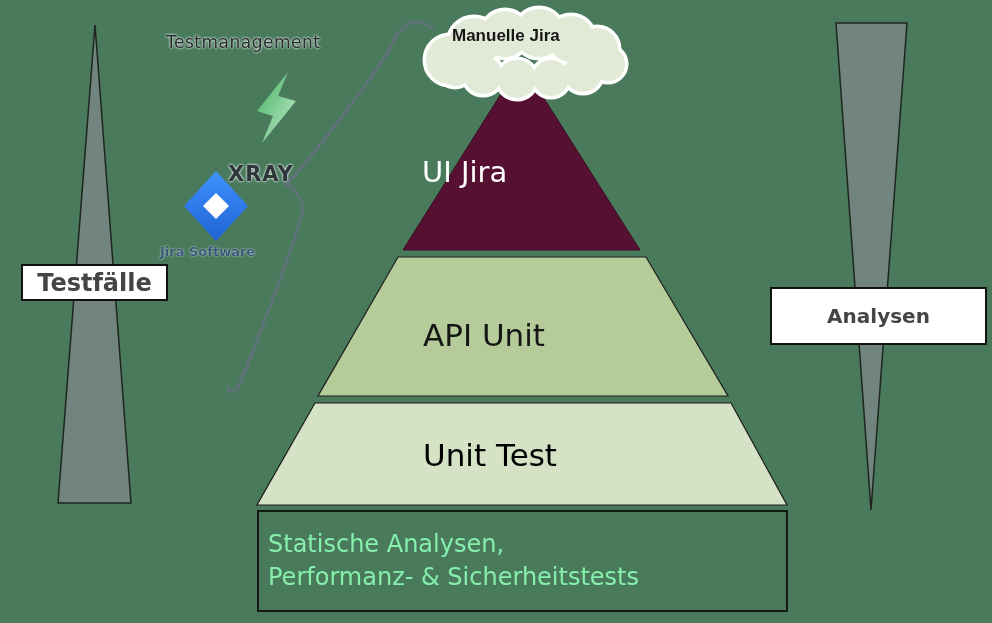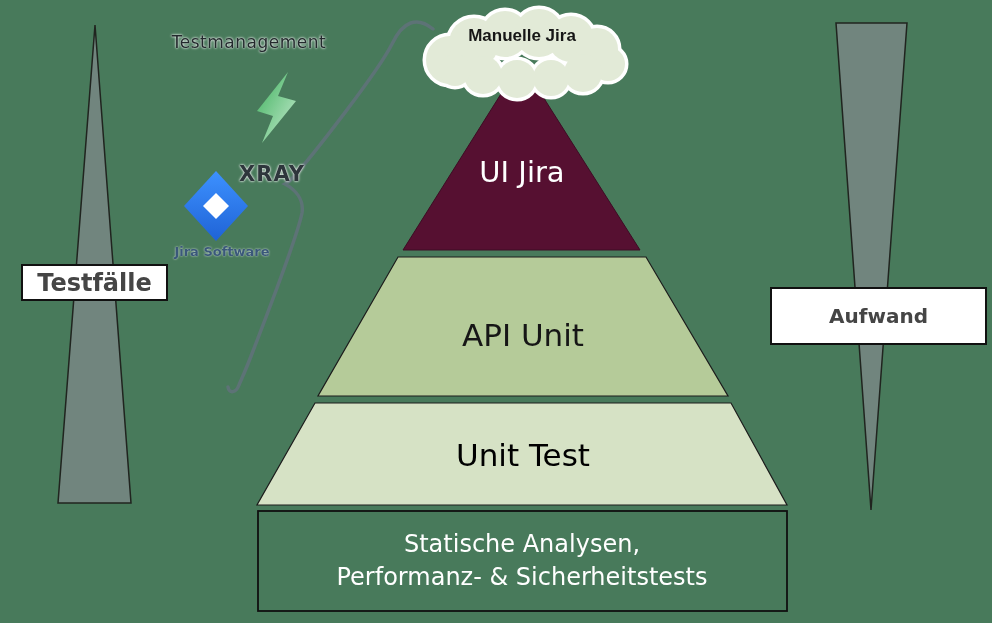--- a/index.html
+++ b/index.html
@@ -2,32 +2,32 @@
 <html><head>
 <meta charset="utf-8">
 <style>
   html,body{margin:0;padding:0;}
   .canvas{
     position:relative; width:992px; height:623px; overflow:hidden;
     background:#487a5b;
     font-family:"DejaVu Sans","Liberation Sans",sans-serif;
   }
   svg.layer{position:absolute; left:0; top:0;}
-  .t{position:absolute; text-align:center;}
+  .t{position:absolute; text-align:left;}
   .cloud-label{left:452px; top:25px; width:140px; font:bold 17px/21px "Liberation Sans",sans-serif; color:#161616;}
   .testmanagement{left:166px; top:32px; width:166px; font-size:17px; color:#232a2d;
     text-shadow:0 0 2px #ffffff,0 0 3px rgba(255,255,255,.8); letter-spacing:.5px;}
   .xray{left:228px; top:150px; width:88px; font-weight:bold; font-size:21px; letter-spacing:1px; color:#2e363c;
     text-shadow:0 0 2px #ffffff,0 0 3px rgba(255,255,255,.8);margin-top:12px;}
   .jira-label{left:160px; top:244px; width:124px; font-weight:bold; font-size:13px; color:#3a587a;
     text-shadow:0 0 2px rgba(255,255,255,.9);}
   .lvl-ui{left:422px; top:155px; width:200px; font-size:29px; color:#ffffff;}
   .lvl-api{left:423px; top:317px; width:200px; font-size:31px; color:#161616;}
   .lvl-unit{left:423px; top:437px; width:200px; font-size:31px; color:#000000;}
-  .base-label{left:268px; top:528px; width:508px; font-size:24px; line-height:33px; color:#ffffff;}
+  .base-label{left:268px; top:528px; width:508px; font-size:24px; line-height:33px; color:#86efac;}
   .side-box{
     position:absolute; background:#ffffff; border:2px solid #111111;
     display:flex; flex-direction:column; align-items:center; justify-content:center;
     color:#454545; font-weight:bold; box-sizing:border-box;
   }
   .box-testfaelle{left:21px; top:264px; width:147px; height:37px; font-size:24px;}
   .box-aufwand{left:770px; top:287px; width:217px; height:58px; font-size:20px; line-height:26px;}
 </style>
 </head>
 <body>
@@ -108,16 +108,16 @@
   <div class="t base-label">
     <div>Statische Analysen,</div>
     <div>Performanz- &amp; Sicherheitstests</div>
   </div>
 
   <div class="side-box box-testfaelle">
     <span>Testfälle</span>
   </div>
 
   <div class="side-box box-aufwand">
-    <span>Aufwand</span>
+    <span>Analysen</span>
   </div>
 
 </div>
 
 </body></html>

